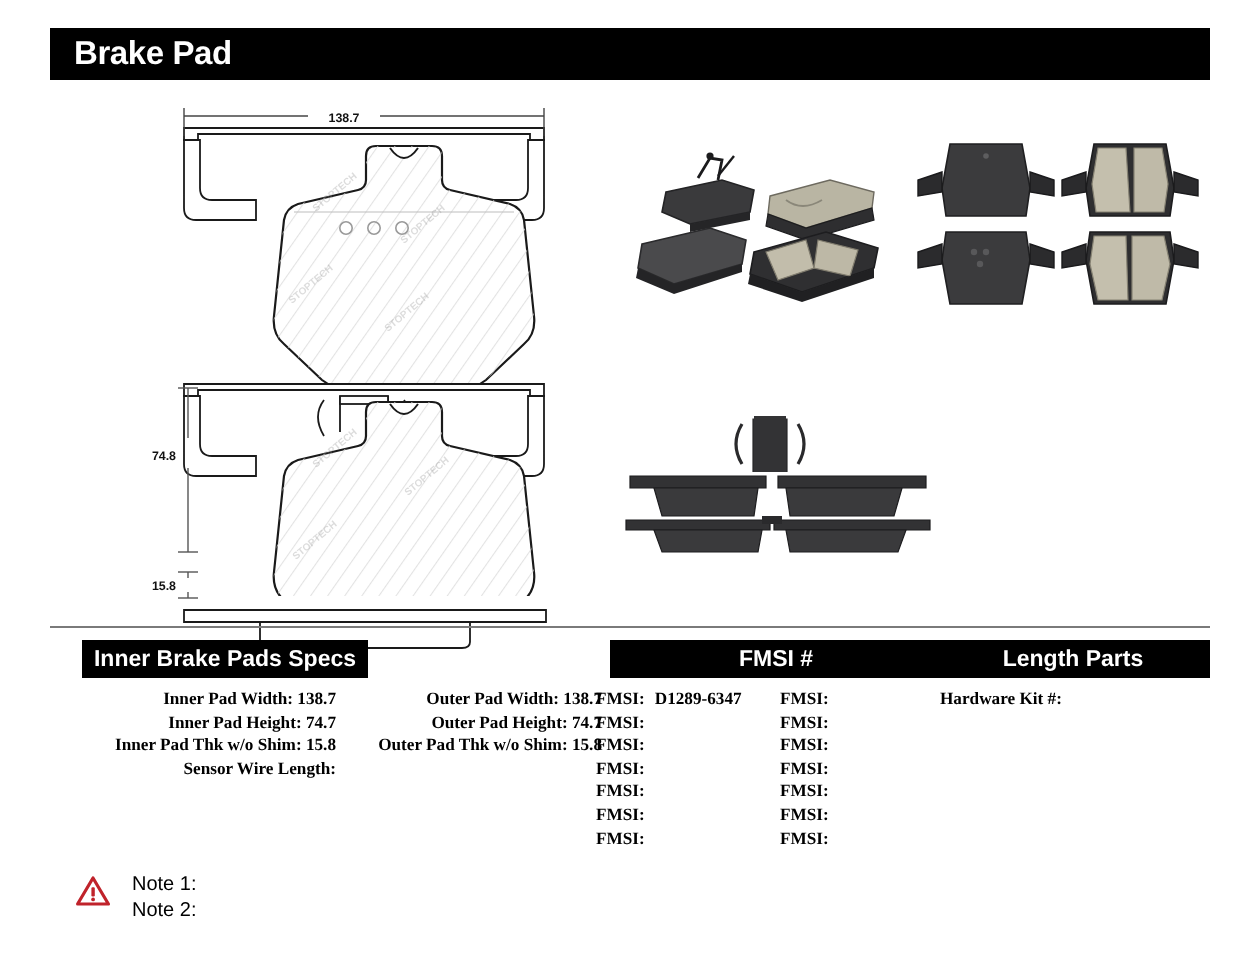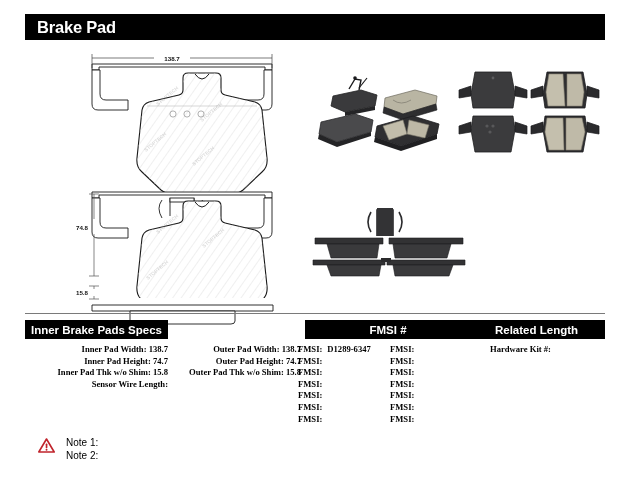--- a/index.html
+++ b/index.html
@@ -70,21 +70,21 @@
     background: #000000;
     color: #ffffff;
     font-size: 11.5px;
     font-weight: bold;
     display: flex;
     align-items: center;
     justify-content: center;
     box-sizing: border-box;
     white-space: nowrap;
   }
-  #hdr-inner  { left: 0px;   width: 143px; }
+  #hdr-inner  { left: 16px;   width: 143px; }
   #hdr-outer  { left: 143px; width: 132px; }
   #hdr-fmsi   { left: 280px; width: 166px; }
   #hdr-rel    { left: 443px; width: 137px; }
 
   .body-row {
     position: absolute;
     top: 344px;
     font-size: 8.6px;
     font-weight: bold;
     line-height: 11.6px;
@@ -106,21 +106,20 @@
   }
   #col-fmsi-b {
     left: 390px;
     width: 60px;
     text-align: left;
   }
   #col-related {
     left: 470px;
     width: 130px;
     text-align: left;
-    margin-left: 20px;
   }
   .body-row div { white-space: nowrap; font-family: Liberation Serif, serif; }
   .fmsi-line { display: flex; gap: 5px; }
   .fmsi-line .lbl { }
   .fmsi-line .val { }
 
   
   #notes {
     position: absolute;
     left: 38px;
@@ -345,21 +344,21 @@
       <rect x="76" y="60" width="10" height="4" fill="#2a2a2c"></rect>
     </svg>
   </div>
 </div>
 
 <div id="table-rule"></div>
 
 <div class="hdr-row">
   <div class="hdr" id="hdr-inner">Inner Brake Pads Specs</div>
   <div class="hdr" id="hdr-fmsi">FMSI #</div>
-  <div class="hdr" id="hdr-rel">Related Length</div>
+  <div class="hdr" id="hdr-rel">Length Parts</div>
 </div>
 
 <div class="body-row" id="col-inner">
     <div>Inner Pad Width:  138.7</div>
     <div>Inner Pad Height:  74.7</div>
     <div>Inner Pad Thk w/o Shim:  15.8</div>
     <div>Sensor Wire Length:</div>
   </div>
 <div class="body-row" id="col-outer">
     <div>Outer Pad Width:  138.7</div>

